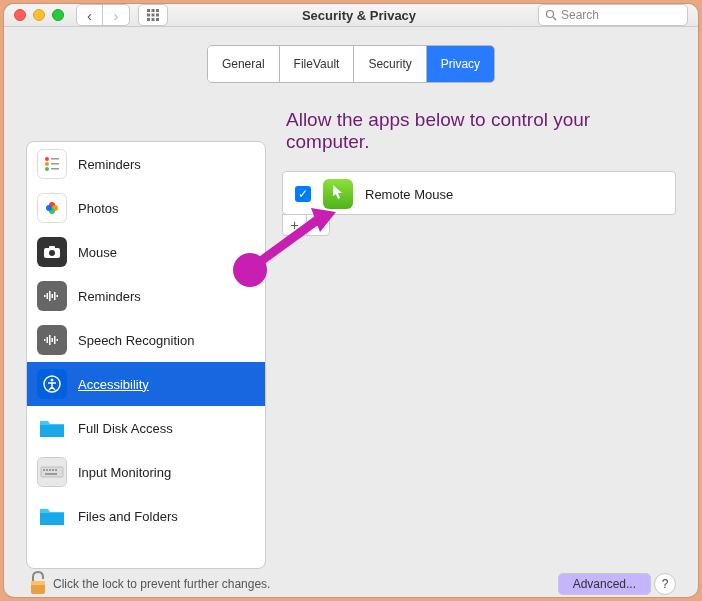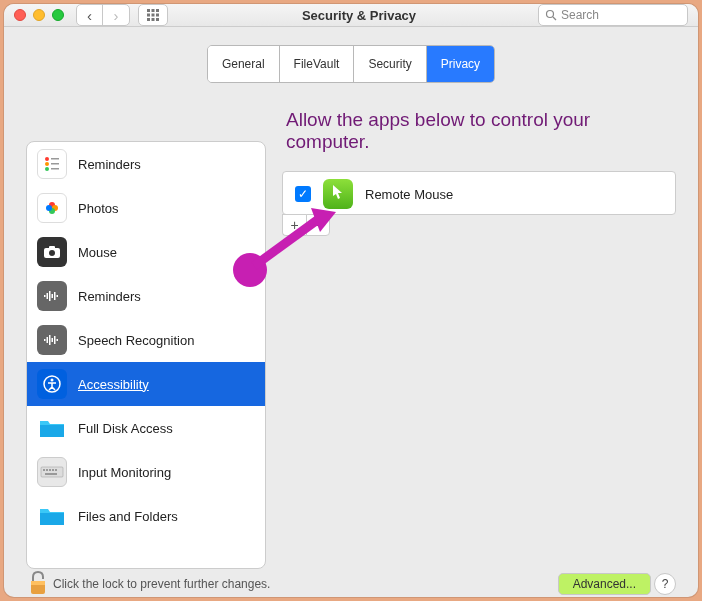--- a/index.html
+++ b/index.html
@@ -65,21 +65,21 @@
     .app-icon { width: 30px; height: 30px; border-radius: 6px; background: linear-gradient(#8de03a, #4fb31a); display: flex; align-items: center; justify-content: center; }
     .app-name { font-size: 13px; color: #222; }
     .pm-btns { display: flex; margin-top: -1px; margin-left: 0; }
     .pm { width: 24px; height: 22px; background: #fff; border: 1px solid #ccc; display: flex; align-items: center; justify-content: center; font-size: 14px; color: #555; cursor: pointer; }
     .pm:first-child { border-right: none; border-bottom-left-radius: 4px; }
     .pm:last-child { border-bottom-right-radius: 4px; }
 
     .footer { height: 56px; display: flex; align-items: center; padding: 0 22px; gap: 3px; }
     .lock-icon { width: 24px; height: 30px; display: flex; align-items: center; justify-content: center; }
     .lock-text { font-size: 12px; color: #555; flex: 1; }
-    .adv-btn { background: #bef264; border: 1px solid #c8c8c8; border-radius: 5px; height: 22px; padding: 0 14px; font-size: 12px; color: #333; cursor: pointer; }
+    .adv-btn { background: #c4b5fd; border: 1px solid #c8c8c8; border-radius: 5px; height: 22px; padding: 0 14px; font-size: 12px; color: #333; cursor: pointer; }
     .help-btn { width: 22px; height: 22px; background: #fff; border: 1px solid #c8c8c8; border-radius: 50%; font-size: 12px; color: #444; display: flex; align-items: center; justify-content: center; cursor: pointer; }
 
     .annotation-arrow { position: absolute; left: 222px; top: 200px; pointer-events: none; z-index: 50; }
   </style>
 </head>
 <body>
 
 <div class="window">
   <div class="titlebar">
     <div class="traffic-lights">

